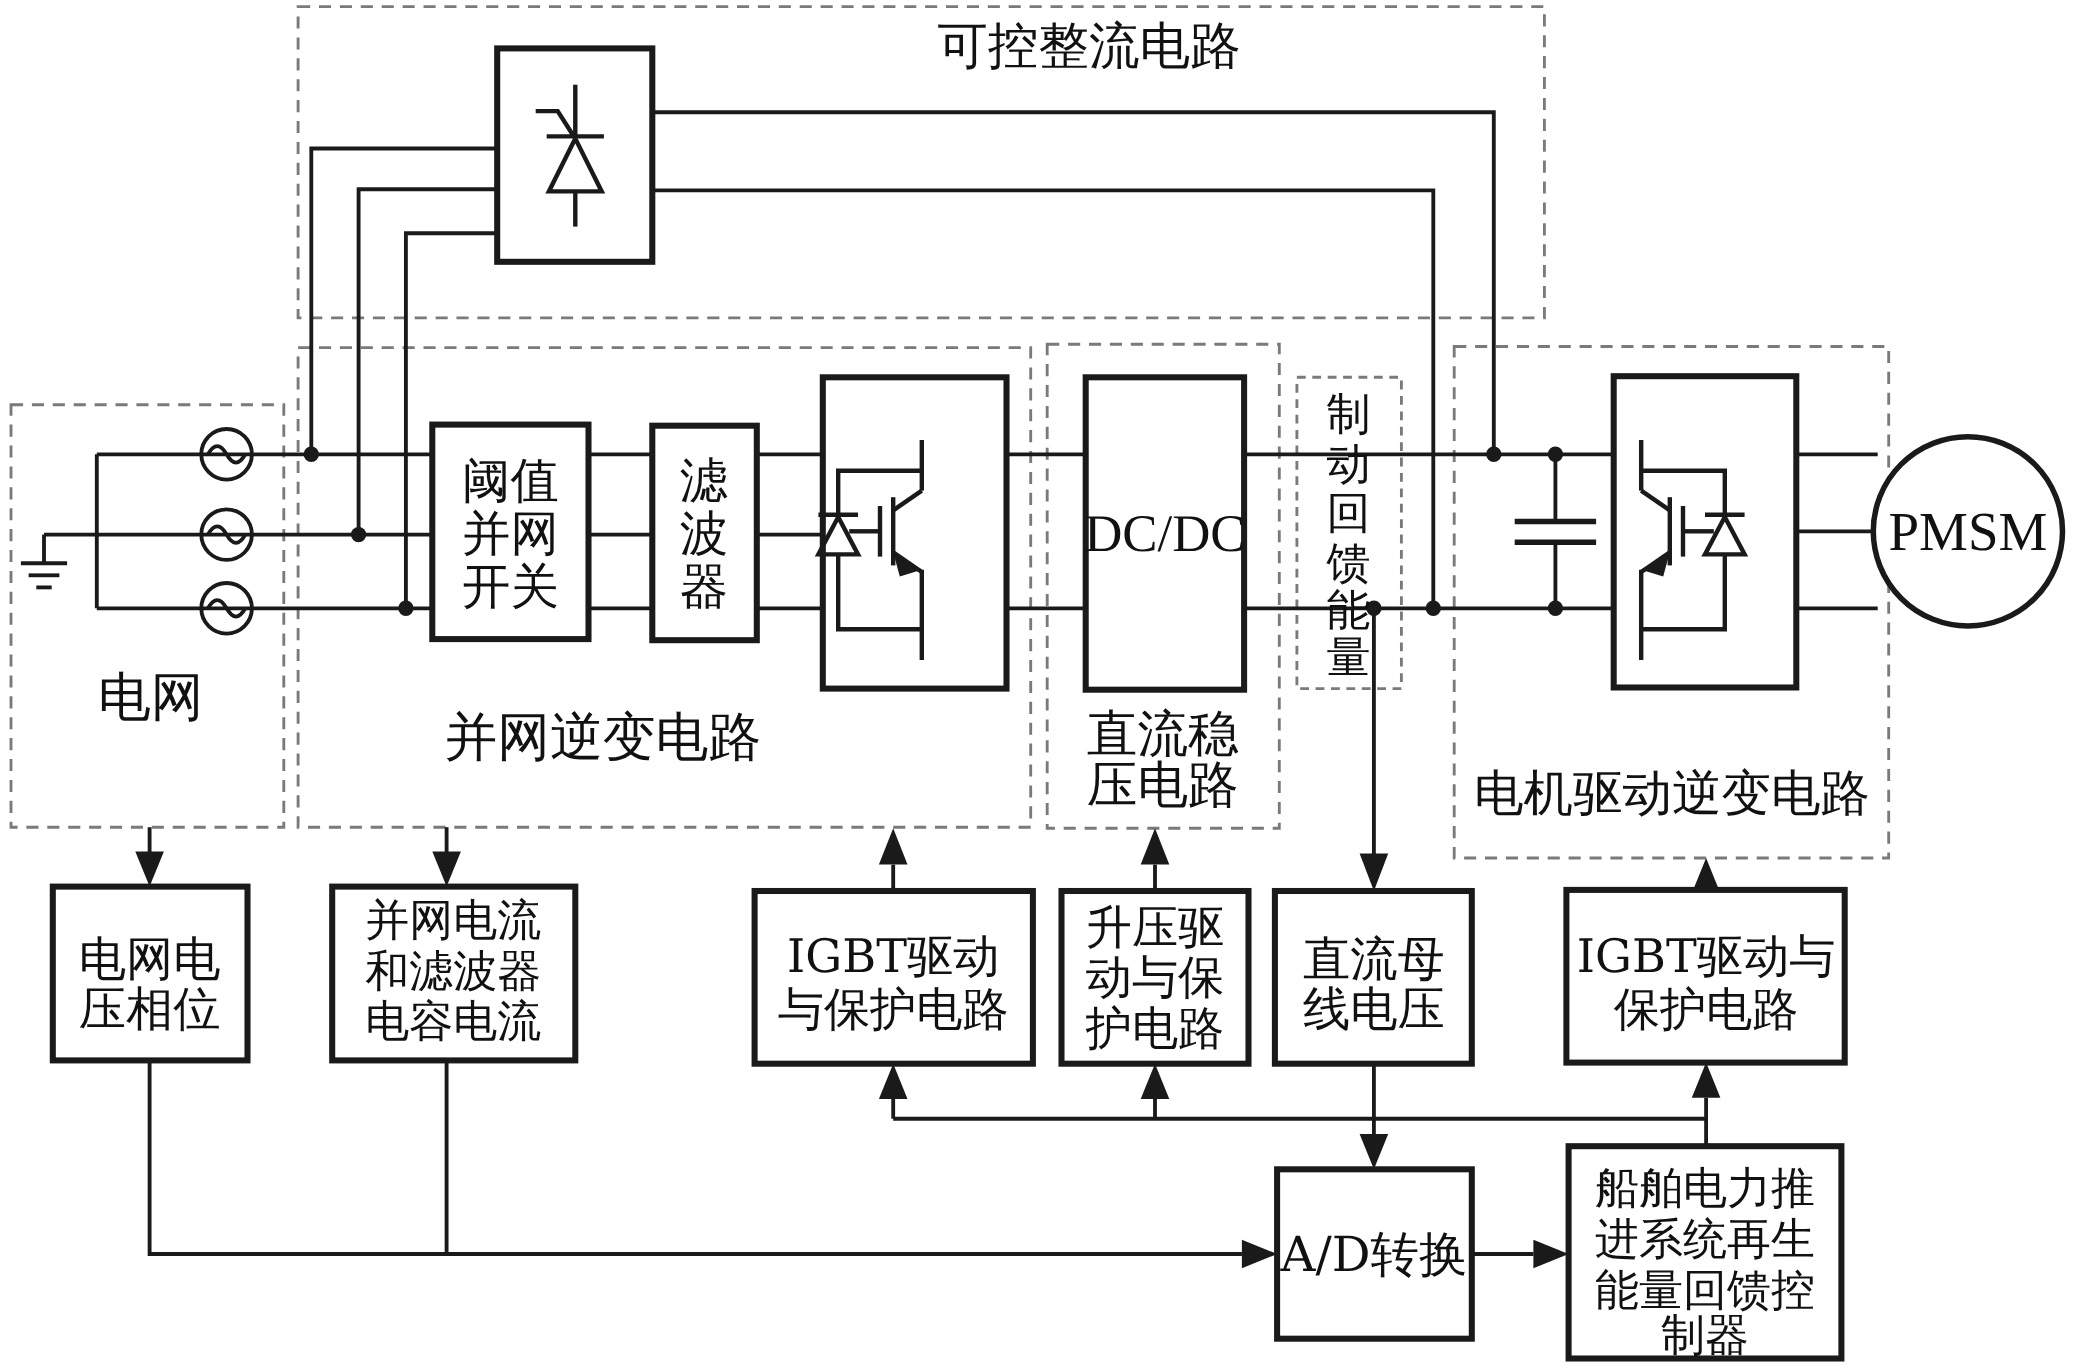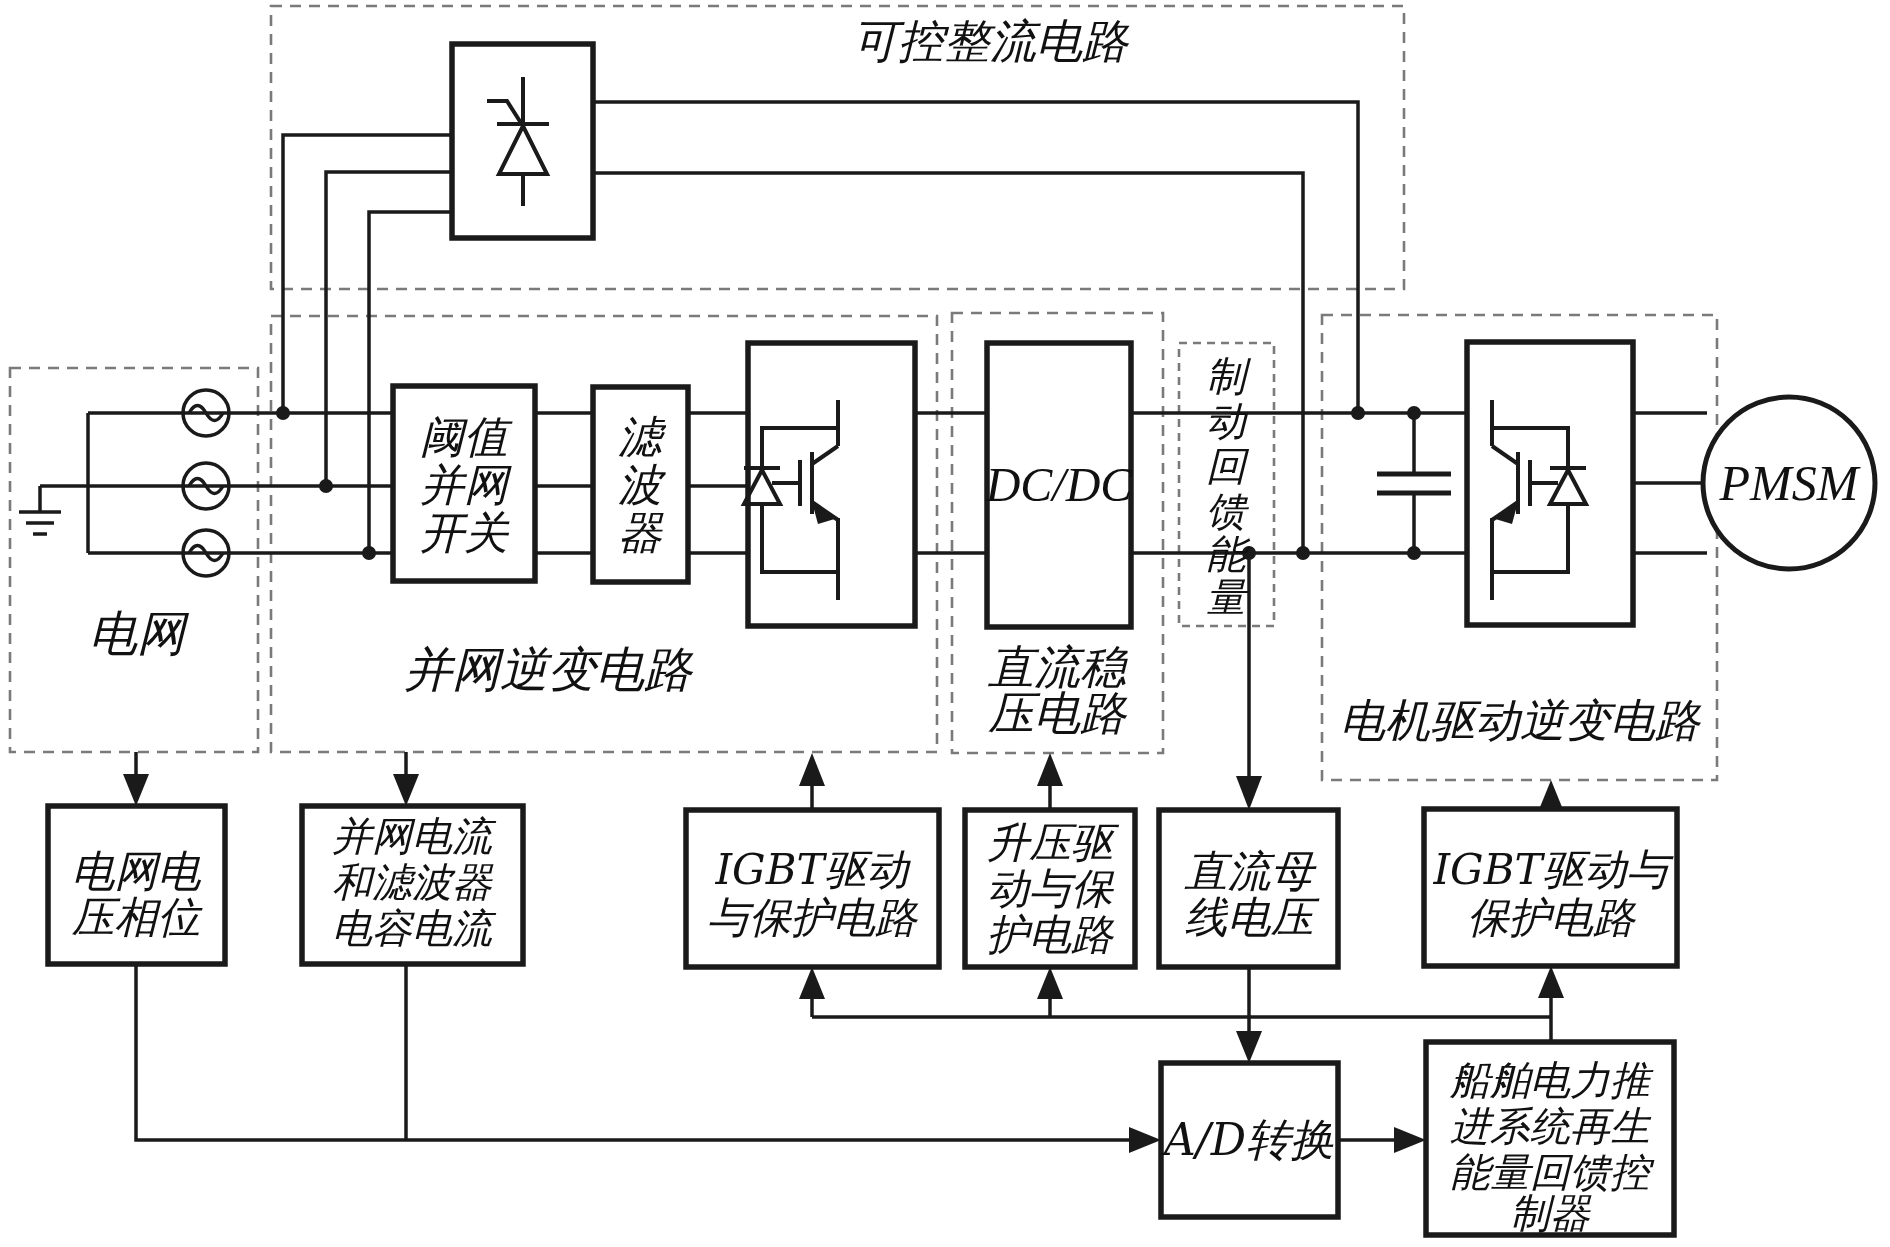--- a/index.html
+++ b/index.html
@@ -1,17 +1,17 @@
 <!DOCTYPE html>
 <html style="--line: #1a1a1a; --dash: #7a7a7a; --bg: #ffffff;"><head>
 <meta charset="utf-8">
 <style>
   :root{ --line:#1a1a1a; --dash:#7a7a7a; --bg:#ffffff; }
   html,body{margin:0;padding:0;background:var(--bg);}
-  .stage{width:1890px;height:1247px;position:relative;background:var(--bg);font-style:italic;}
+  .stage{width:1890px;height:1247px;position:relative;background:var(--bg);}
   svg{display:block;}
   .wire{stroke:var(--line);stroke-width:3.5;fill:none;}
   .boxln{stroke:var(--line);stroke-width:5.5;fill:#fff;}
   .thin{stroke:var(--line);stroke-width:3.5;fill:none;}
   .dashbox{stroke:var(--dash);stroke-width:2.6;fill:none;stroke-dasharray:11 8;}
   .dot{fill:var(--line);stroke:none;}
   .arr{fill:var(--line);stroke:none;}
   .cjk{font-family:"DejaVu Serif","Liberation Serif",serif;fill:#111;}
   .lat{font-family:"Liberation Serif","DejaVu Serif",serif;fill:#111;}
   text{text-anchor:middle;}

